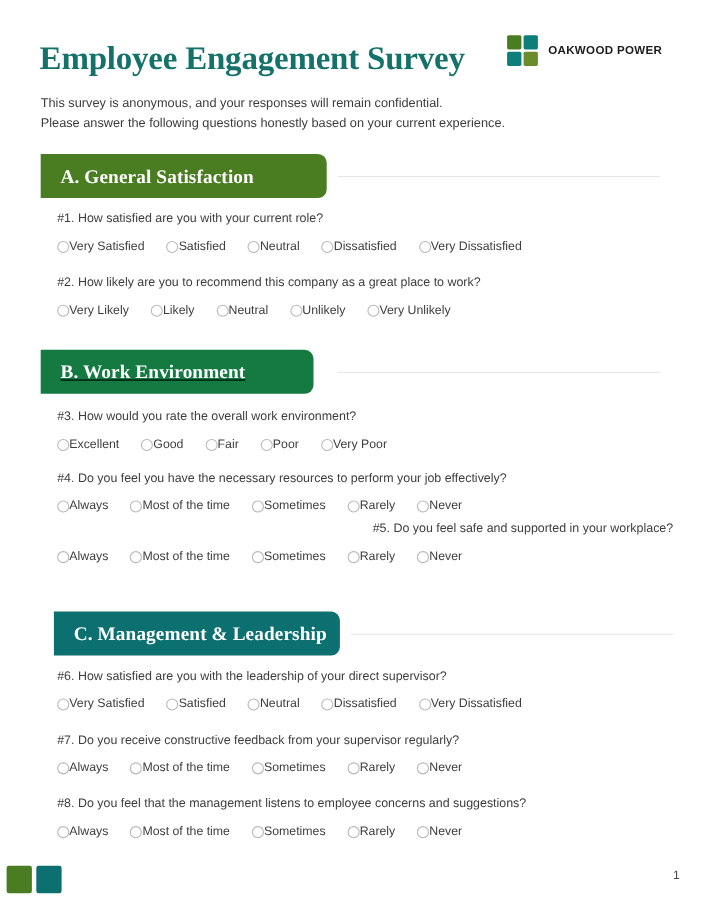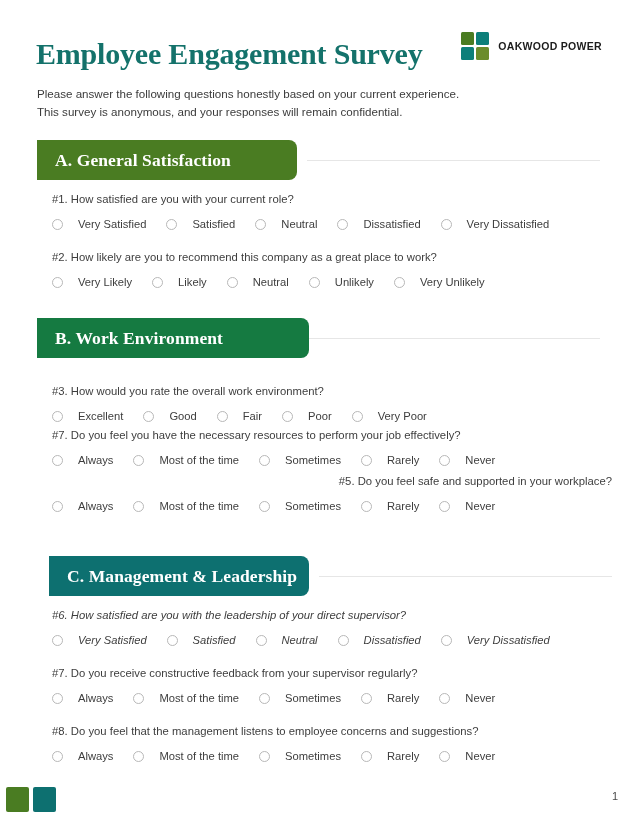--- a/index.html
+++ b/index.html
@@ -133,21 +133,21 @@
   }
   .opts {
     margin-top: 11px;
     display: flex;
     align-items: center;
     white-space: nowrap;
   }
   .opt {
     display: inline-flex;
     align-items: center;
-    gap: 15px;
+    gap: 0;
     margin-right: 20px;
   }
   .radio {
     width: 11px;
     height: 11px;
     border: 1px solid #b8b8b8;
     border-radius: 50%;
     background: #ffffff;
     flex: 0 0 auto;
     box-sizing: border-box;
@@ -199,22 +199,22 @@
       <div class="brand-mark">
         <span style="background: rgb(74, 124, 34);"></span>
         <span style="background: rgb(13, 127, 122);"></span>
         <span style="background: rgb(13, 127, 122);"></span>
         <span style="background: rgb(107, 140, 43);"></span>
       </div>
       <div class="brand-name">OAKWOOD POWER</div>
     </div>
 
     <div class="intro">
+      <div>This survey is anonymous, and your responses will remain confidential.</div>
       <div>Please answer the following questions honestly based on your current experience.</div>
-      <div>This survey is anonymous, and your responses will remain confidential.</div>
     </div>
   </div>
 
   <div id="sections-root">
       <div class="section" style="top: 140px;">
         <div class="sec-head">
           <div class="sec-rule" style="left: 307px;"></div>
           <div class="sec-bar" style="background: rgb(74, 124, 34); width: 260px;">
             <div class="sec-title">A. General Satisfaction</div>
           </div>
@@ -266,25 +266,25 @@
             <label class="opt">
               <span class="radio"></span>
               <span class="opt-label">Very Unlikely</span>
             </label>
           </div>
         </div>
       </div>
       <div class="section" style="top: 318px;">
         <div class="sec-head">
           <div class="sec-rule" style="left: 307px;"></div>
-          <div class="sec-bar" style="background: rgb(21, 122, 65); width: 272px;">
+          <div class="sec-bar" style="background: rgb(21, 122, 65); width: 248px; text-decoration: underline;">
             <div class="sec-title">B. Work Environment</div>
           </div>
         </div>
-        <div class="q" style="top: 66px;">
+        <div class="q" style="top: 54px;">
           <div class="q-text">#3. How would you rate the overall work environment?</div>
           <div class="opts">
             <label class="opt">
               <span class="radio"></span>
               <span class="opt-label">Excellent</span>
             </label>
             <label class="opt">
               <span class="radio"></span>
               <span class="opt-label">Good</span>
             </label>
@@ -296,21 +296,21 @@
               <span class="radio"></span>
               <span class="opt-label">Poor</span>
             </label>
             <label class="opt">
               <span class="radio"></span>
               <span class="opt-label">Very Poor</span>
             </label>
           </div>
         </div>
         <div class="q" style="top: 110px;">
-          <div class="q-text">#7. Do you feel you have the necessary resources to perform your job effectively?</div>
+          <div class="q-text">#4. Do you feel you have the necessary resources to perform your job effectively?</div>
           <div class="opts">
             <label class="opt">
               <span class="radio"></span>
               <span class="opt-label">Always</span>
             </label>
             <label class="opt">
               <span class="radio"></span>
               <span class="opt-label">Most of the time</span>
             </label>
             <label class="opt">
@@ -353,21 +353,21 @@
           </div>
         </div>
       </div>
       <div class="section" style="top: 556px; padding-left: 12px;">
         <div class="sec-head">
           <div class="sec-rule" style="left: 307px;"></div>
           <div class="sec-bar" style="background: rgb(13, 112, 112); width: 260px;">
             <div class="sec-title">C. Management &amp; Leadership</div>
           </div>
         </div>
-        <div class="q" style="top: 52px; font-style: italic;">
+        <div class="q" style="top: 52px;">
           <div class="q-text">#6. How satisfied are you with the leadership of your direct supervisor?</div>
           <div class="opts">
             <label class="opt">
               <span class="radio"></span>
               <span class="opt-label">Very Satisfied</span>
             </label>
             <label class="opt">
               <span class="radio"></span>
               <span class="opt-label">Satisfied</span>
             </label>

